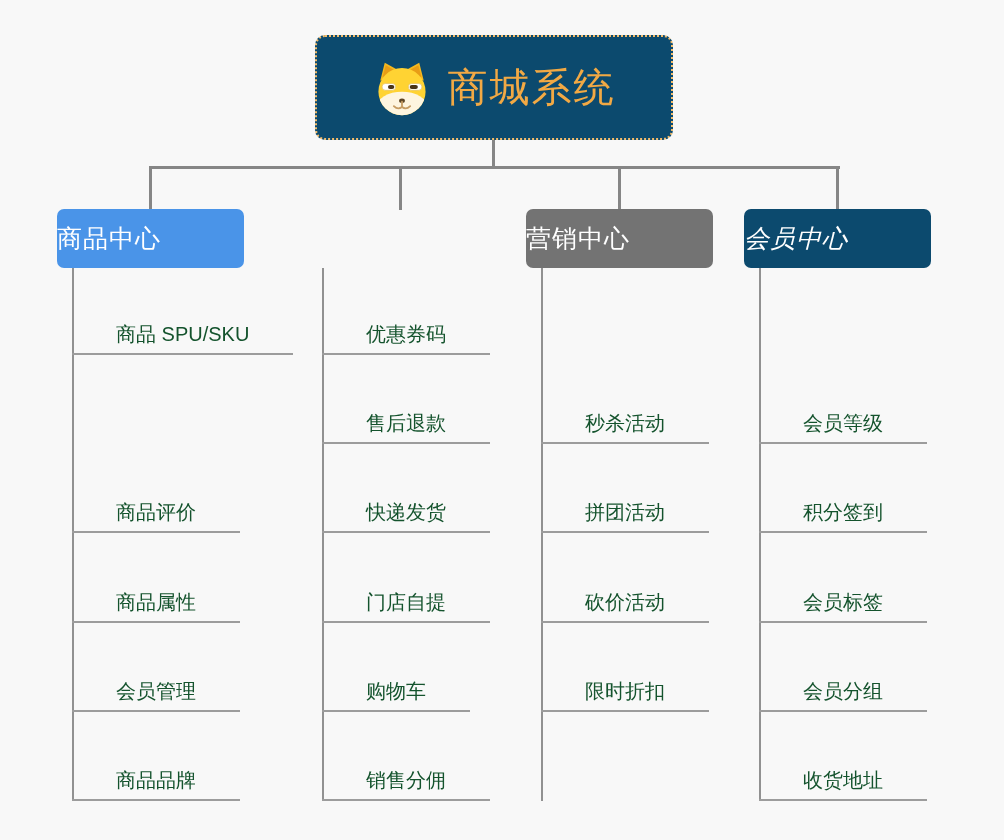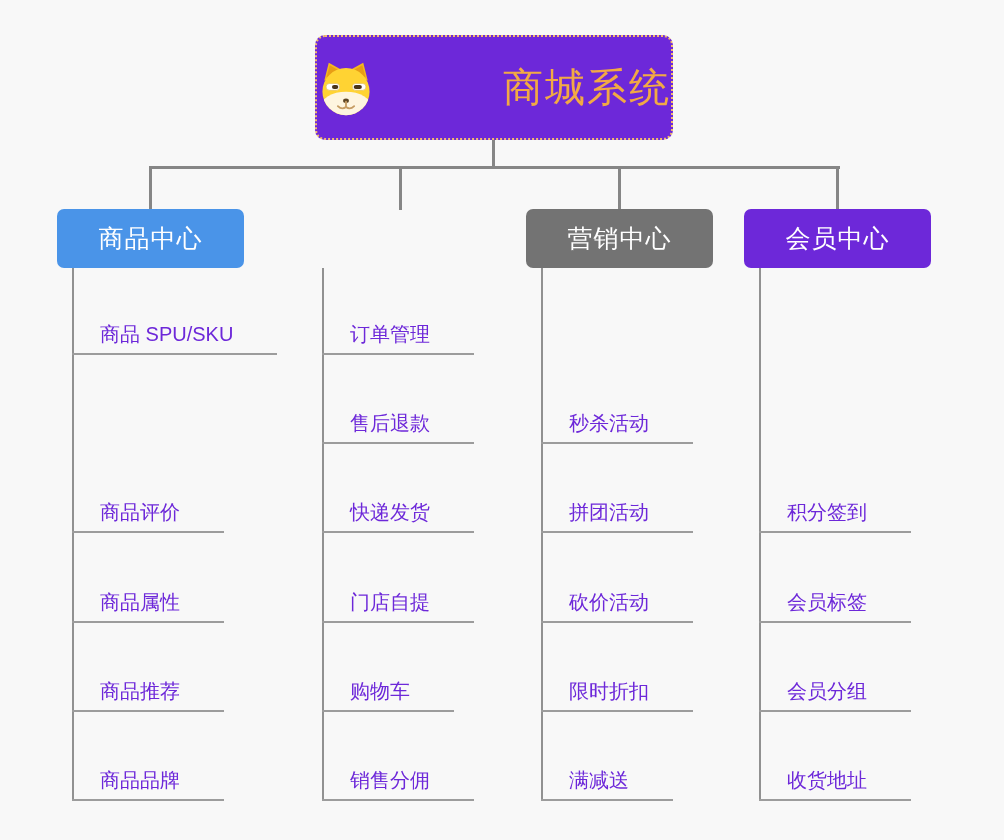--- a/index.html
+++ b/index.html
@@ -8,46 +8,46 @@
     font-family:"Liberation Sans","DejaVu Sans",sans-serif;
     background:#f8f8f8;
     position:relative;
     overflow:hidden;
   }
   .stage { position:absolute; inset:0; width:1004px; height:840px; }
 
   
   .root-node {
     position:absolute; left:315px; top:35px; width:358px; height:105px;
-    background:#6d28d9; border:2px dotted #f3bc6b; border-radius:10px;
-    display:flex; align-items:center; justify-content:space-between; gap:17px;
+    background:#0c4a6e; border:2px dotted #f3bc6b; border-radius:10px;
+    display:flex; align-items:center; justify-content:center; gap:17px;
   }
   .root-title { font-size:40px; letter-spacing:2px; color:#f2a944; font-weight:500; }
   .doge { width:58px; height:58px; flex:0 0 auto; }
 
   
   .cline { position:absolute; background:#868686; }
   .c-stub { left:492px; top:140px; width:3px; height:28px; }
   .c-hbar { left:149px; top:166px; width:691px; height:3px; }
   .c-drop { top:168px; width:3px; height:42px; }
   .c-d0 { left:149px; } .c-d1 { left:399px; } .c-d2 { left:618px; } .c-d3 { left:836px; }
 
   
   .branch { position:absolute; top:209px; width:240px; height:600px; }
   .b0 { left:57px; } .b1 { left:307px; } .b2 { left:526px; } .b3 { left:744px; }
   .branch-header {
     width:187px; height:59px; border-radius:7px;
-    display:flex; align-items:center; justify-content:center;
+    display:flex; align-items:center; justify-content:flex-start;
     color:#ffffff; font-size:25px; letter-spacing:1px;
   }
   .trunk { position:absolute; left:15px; top:59px; width:2px; height:533px; background:#919191; }
   .leaf {
     position:absolute; left:15px; display:inline-block; white-space:nowrap;
-    font-size:20px; line-height:30px; color:#6d28d9;
-    padding:0 44px 4px 28px;
+    font-size:20px; line-height:30px; color:#14532d;
+    padding:0 44px 4px 44px;
     border-bottom:2px solid #9c9c9c;
   }
   .leaf.l0 { top:110px; } .leaf.l1 { top:199px; } .leaf.l2 { top:288px; }
   .leaf.l3 { top:378px; } .leaf.l4 { top:467px; } .leaf.l5 { top:556px; }
 </style>
 </head>
 <body>
 
 <div class="stage">
 
@@ -85,50 +85,50 @@
   <div class="cline c-drop c-d3"></div>
 
   <section class="branch b0">
     <div class="branch-header" style="background: rgb(74, 148, 232);">
       <span>商品中心</span>
     </div>
     <div class="trunk"></div>
     <div class="leaf l0"><span>商品 SPU/SKU</span></div>
     <div class="leaf l3"><span>商品属性</span></div>
     <div class="leaf l2"><span>商品评价</span></div>
-    <div class="leaf l4"><span>商品推荐</span></div>
+    <div class="leaf l4"><span>会员管理</span></div>
     <div class="leaf l5"><span>商品品牌</span></div>
   </section>
 
   <section class="branch b1">
     <div class="trunk"></div>
-    <div class="leaf l0"><span>订单管理</span></div>
+    <div class="leaf l0"><span>优惠券码</span></div>
     <div class="leaf l1"><span>售后退款</span></div>
     <div class="leaf l2"><span>快递发货</span></div>
     <div class="leaf l3"><span>门店自提</span></div>
     <div class="leaf l4"><span>购物车</span></div>
     <div class="leaf l5"><span>销售分佣</span></div>
   </section>
 
   <section class="branch b2">
     <div class="branch-header" style="background: #737373;">
       <span>营销中心</span>
     </div>
     <div class="trunk"></div>
     <div class="leaf l1"><span>秒杀活动</span></div>
     <div class="leaf l2"><span>拼团活动</span></div>
     <div class="leaf l3"><span>砍价活动</span></div>
     <div class="leaf l4"><span>限时折扣</span></div>
-    <div class="leaf l5"><span>满减送</span></div>
   </section>
 
   <section class="branch b3">
-    <div class="branch-header" style="background: #6d28d9;">
+    <div class="branch-header" style="background: #0c4a6e; font-style: italic;">
       <span>会员中心</span>
     </div>
     <div class="trunk"></div>
+    <div class="leaf l1"><span>会员等级</span></div>
     <div class="leaf l2"><span>积分签到</span></div>
     <div class="leaf l3"><span>会员标签</span></div>
     <div class="leaf l4"><span>会员分组</span></div>
     <div class="leaf l5"><span>收货地址</span></div>
   </section>
 
 </div>
 
 </body></html>

